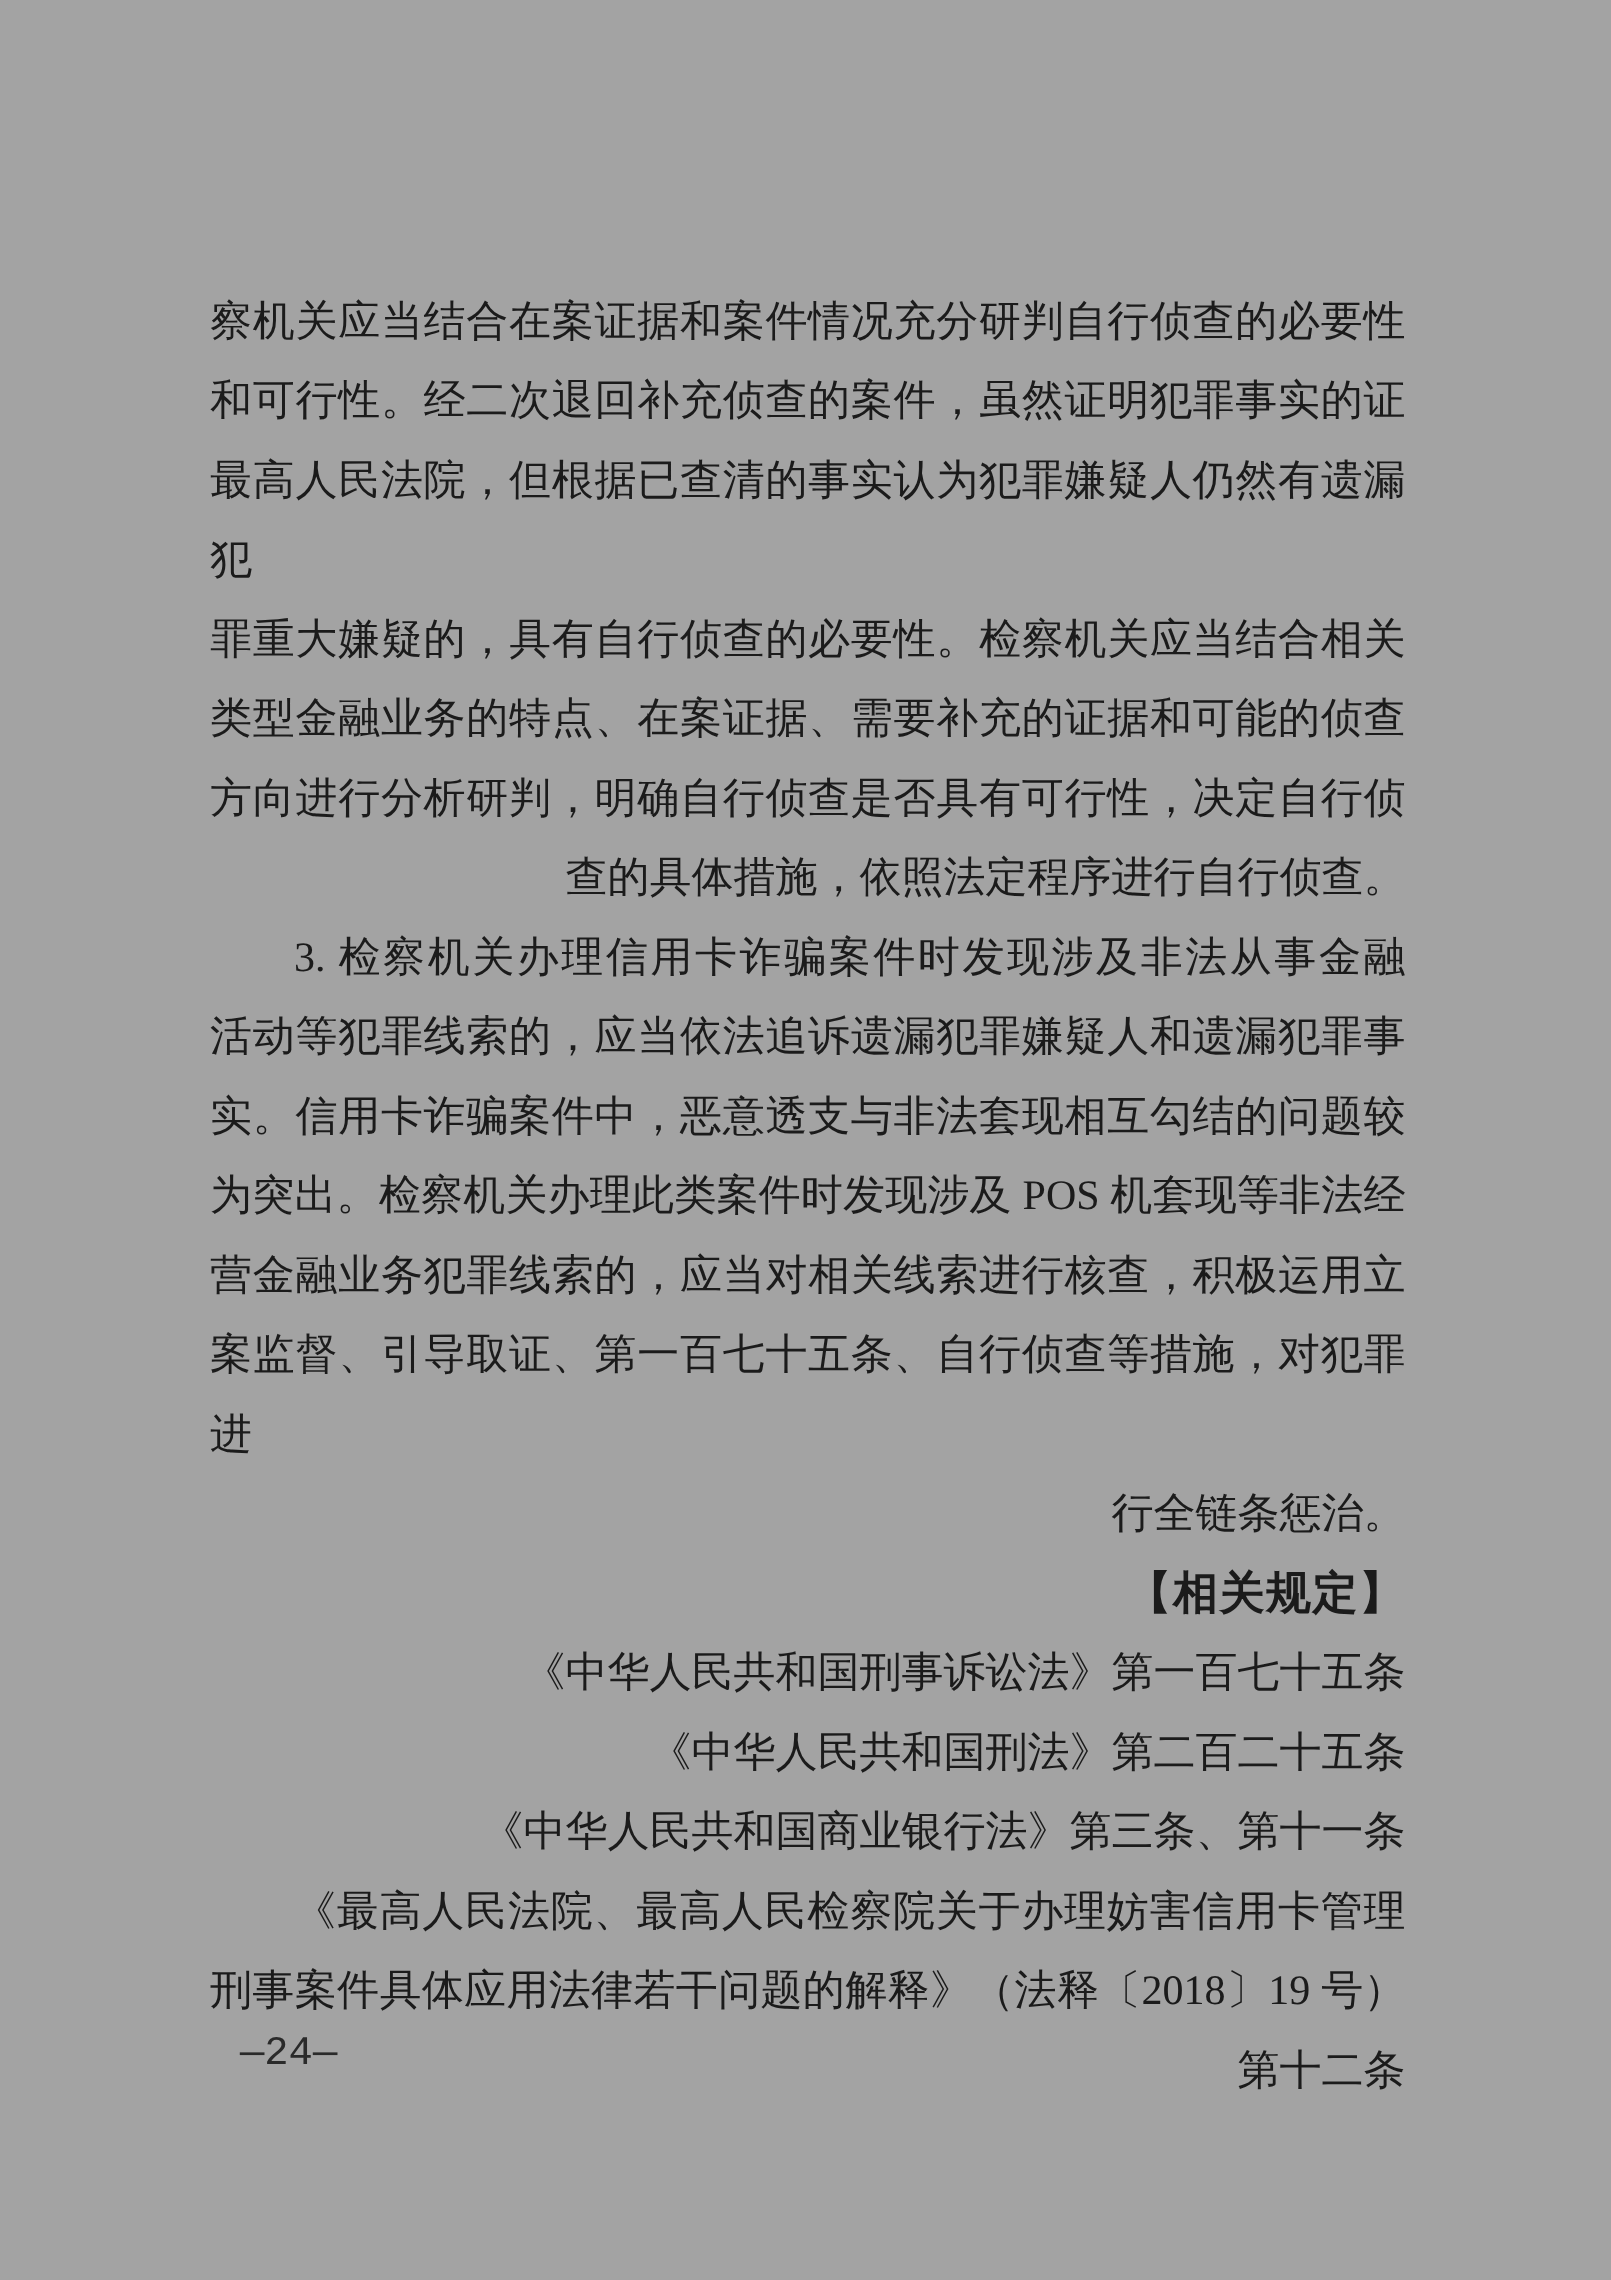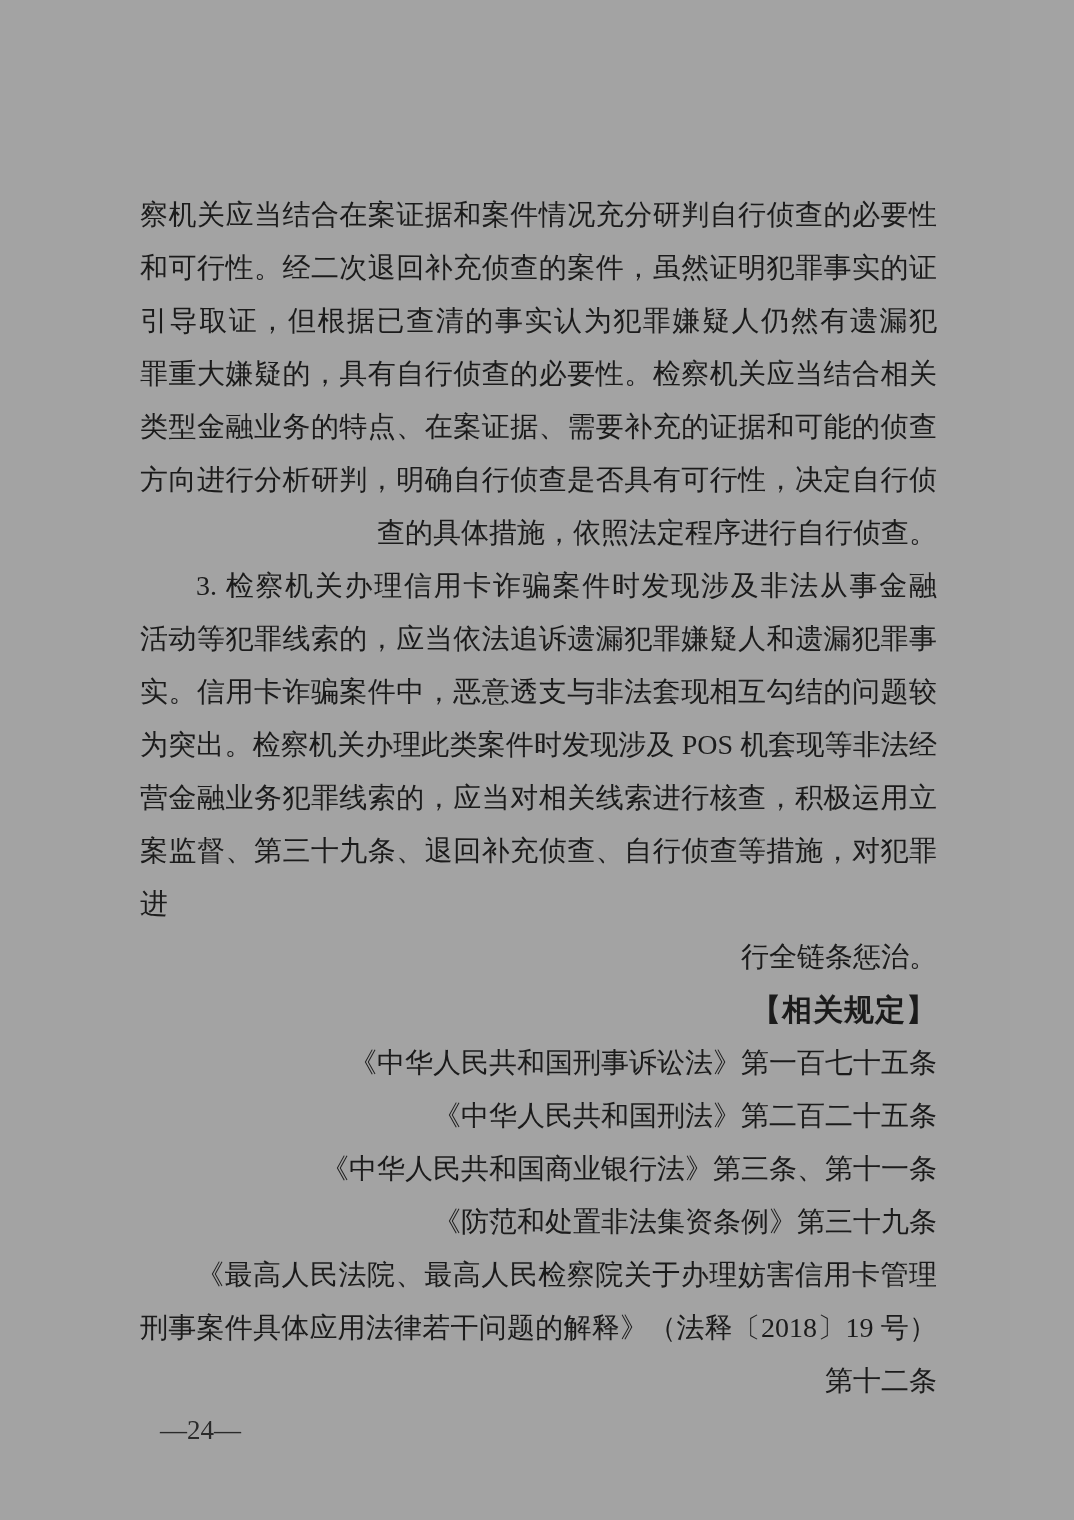--- a/index.html
+++ b/index.html
@@ -39,55 +39,54 @@
   }
   .heading {
     font-family: Liberation Serif, serif;
     font-weight: 700;
     font-size: 30px;
     letter-spacing: 1px;
   }
   .pagenum {
     position: absolute;
     left: 160px;
-    top: 1410px;
+    top: 1350px;
     font-size: 27px;
     line-height: 40px;
     color: #2a2a2a;
-    font-family: Liberation Serif, serif;
+    font-family: Liberation Mono, monospace;
   }
 </style>
 </head>
 <body>
 
 <div class="page">
   <div class="content">
 
     <div class="line just">察机关应当结合在案证据和案件情况充分研判自行侦查的必要性</div>
     <div class="line just">和可行性。经二次退回补充侦查的案件，虽然证明犯罪事实的证</div>
-    <div class="line just">引导取证，但根据已查清的事实认为犯罪嫌疑人仍然有遗漏犯</div>
+    <div class="line just">最高人民法院，但根据已查清的事实认为犯罪嫌疑人仍然有遗漏犯</div>
     <div class="line just">罪重大嫌疑的，具有自行侦查的必要性。检察机关应当结合相关</div>
     <div class="line just">类型金融业务的特点、在案证据、需要补充的证据和可能的侦查</div>
     <div class="line just">方向进行分析研判，明确自行侦查是否具有可行性，决定自行侦</div>
     <div class="line">查的具体措施，依照法定程序进行自行侦查。</div>
 
     <div class="line just indent">3. 检察机关办理信用卡诈骗案件时发现涉及非法从事金融</div>
     <div class="line just">活动等犯罪线索的，应当依法追诉遗漏犯罪嫌疑人和遗漏犯罪事</div>
     <div class="line just">实。信用卡诈骗案件中，恶意透支与非法套现相互勾结的问题较</div>
     <div class="line just">为突出。检察机关办理此类案件时发现涉及 POS 机套现等非法经</div>
     <div class="line just">营金融业务犯罪线索的，应当对相关线索进行核查，积极运用立</div>
-    <div class="line just">案监督、第三十九条、退回补充侦查、自行侦查等措施，对犯罪进</div>
+    <div class="line just">案监督、引导取证、第一百七十五条、自行侦查等措施，对犯罪进</div>
     <div class="line">行全链条惩治。</div>
 
     <div class="line heading">【相关规定】</div>
 
     <div class="line indent">《中华人民共和国刑事诉讼法》第一百七十五条</div>
     <div class="line indent">《中华人民共和国刑法》第二百二十五条</div>
     <div class="line indent">《中华人民共和国商业银行法》第三条、第十一条</div>
-    <div class="line indent">《防范和处置非法集资条例》第三十九条</div>
 
     <div class="line just indent">《最高人民法院、最高人民检察院关于办理妨害信用卡管理</div>
     <div class="line just">刑事案件具体应用法律若干问题的解释》（法释〔2018〕19 号）</div>
     <div class="line">第十二条</div>
 
   </div>
 
   <div class="pagenum">—24—</div>
 </div>
 

